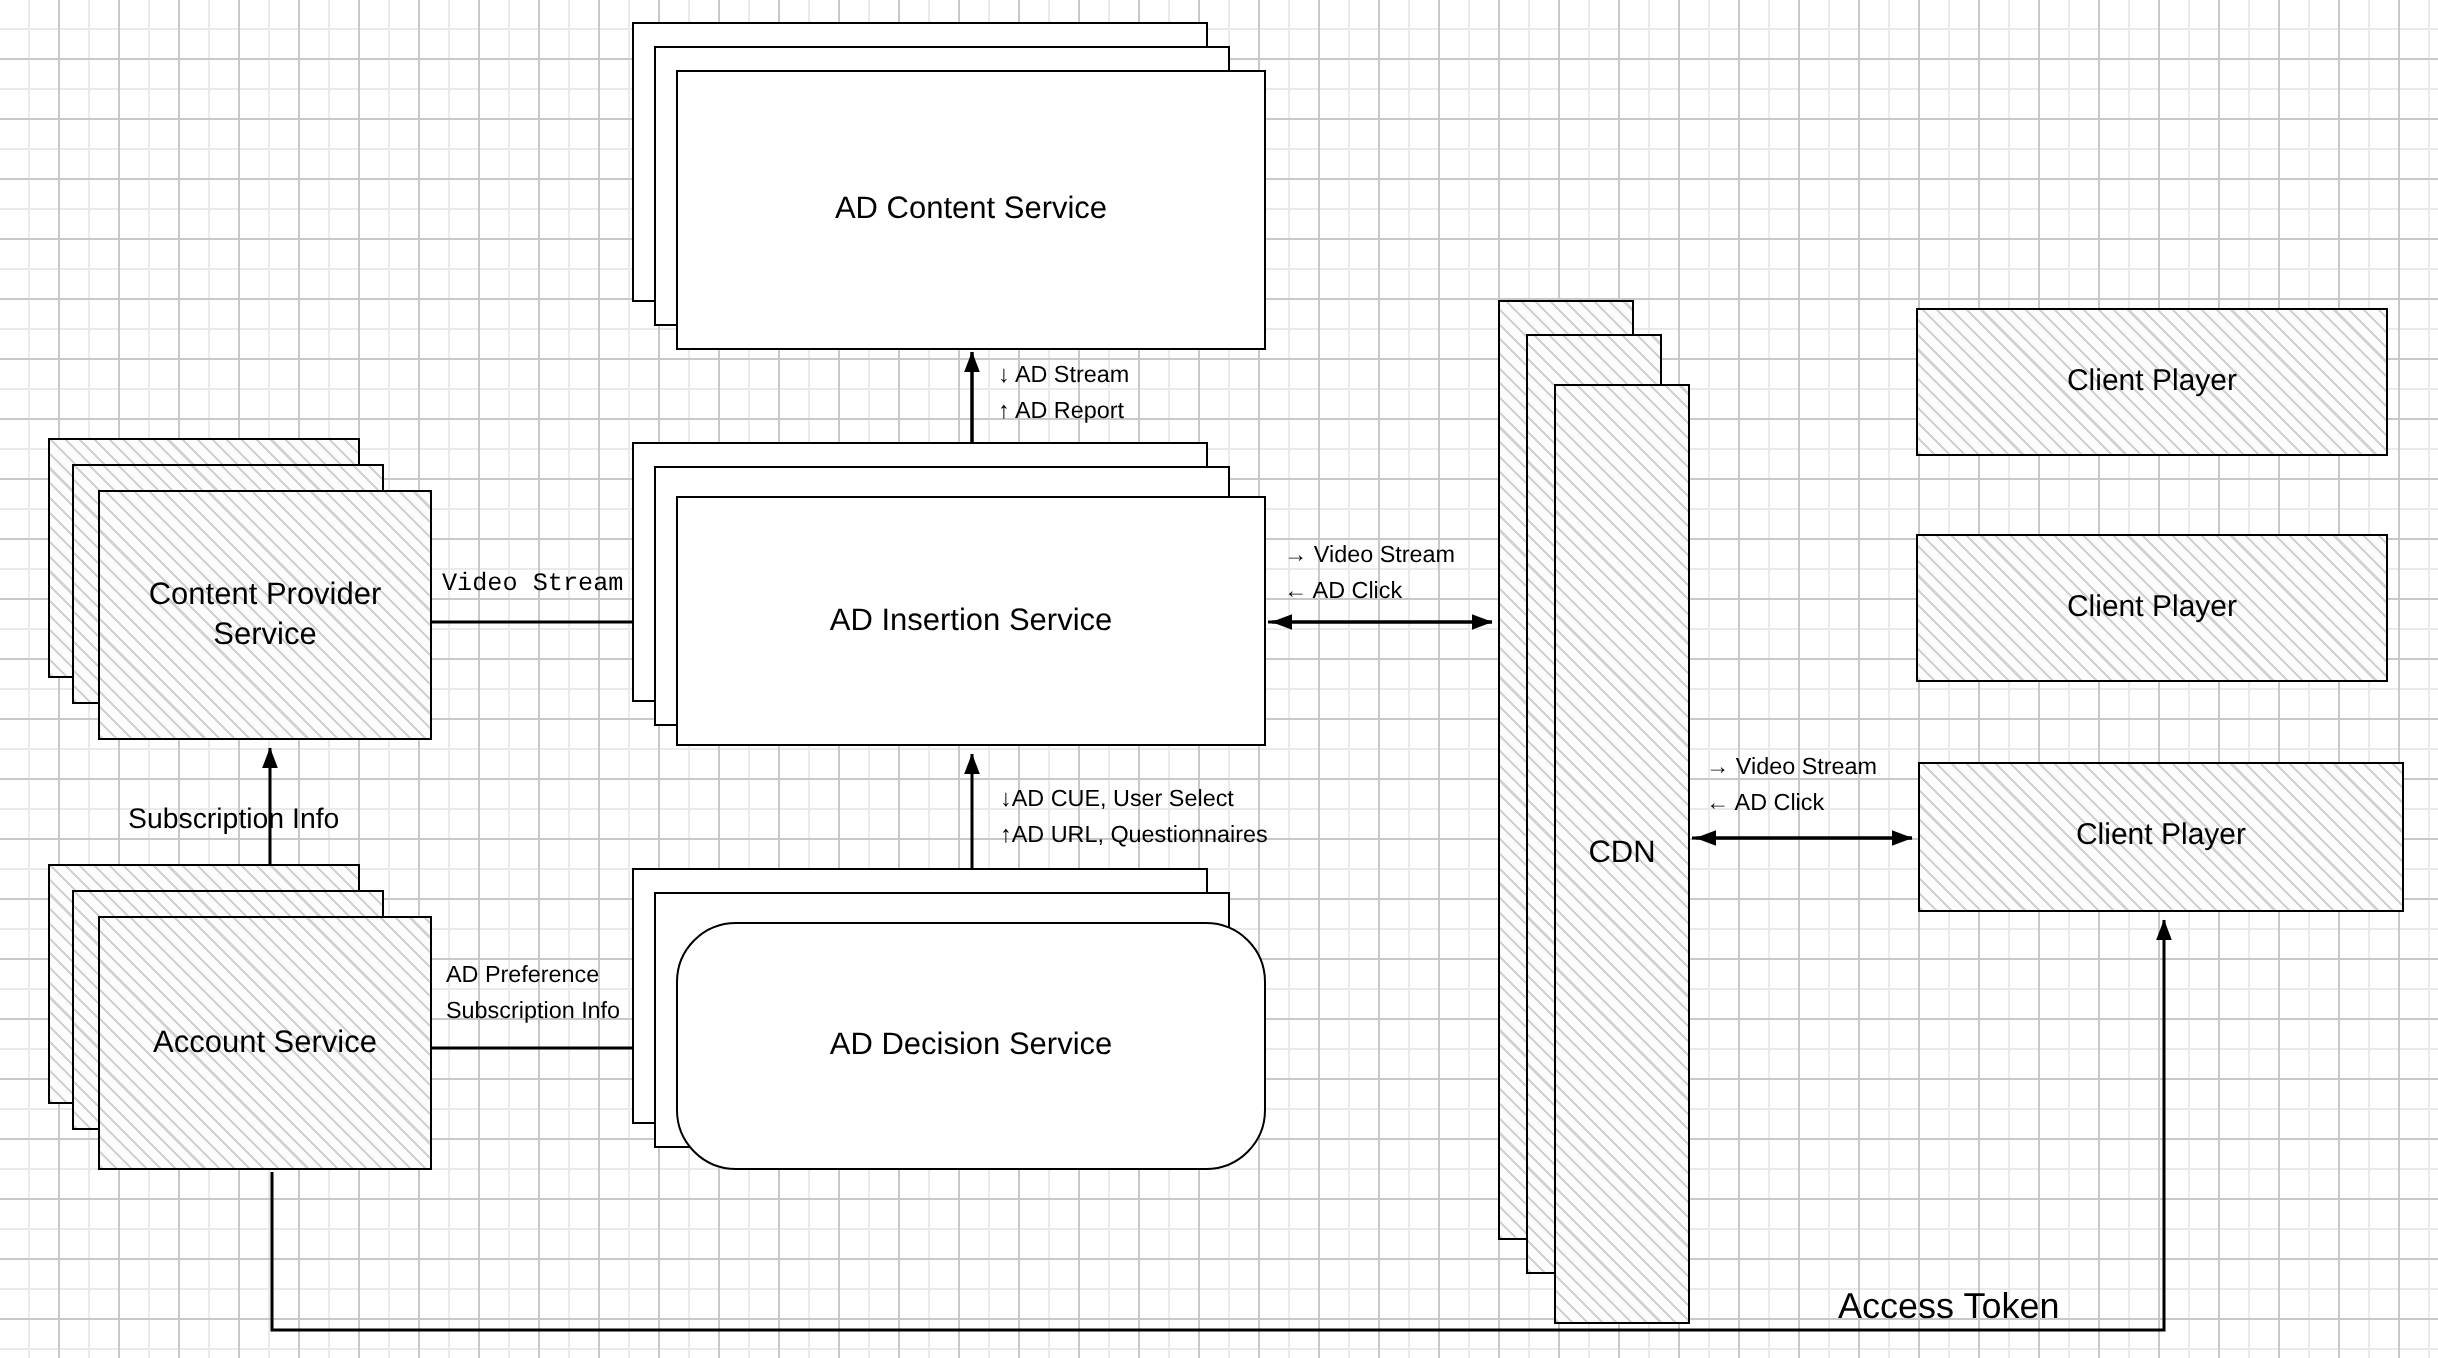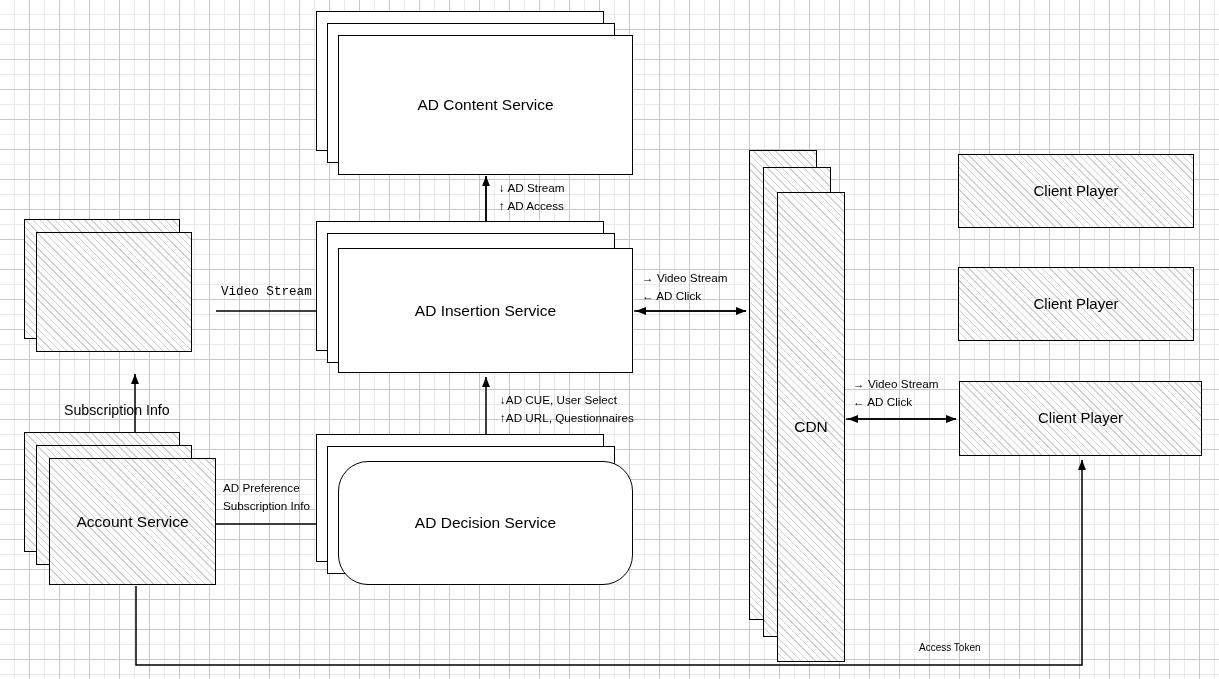--- a/index.html
+++ b/index.html
@@ -41,21 +41,21 @@
   .node-title-sm{font-size:15px;}
   .cdn-lbl{font-size:15.5px;}
 
   
   .elabel{
     position:absolute;z-index:6;background:transparent;
     font-size:11.7px;line-height:1.38;white-space:pre;color:#000;
   }
   .elabel.big{font-size:14.2px;}
   .elabel.mid{font-size:12.6px;font-family:Liberation Mono, monospace;}
-  .elabel.tok{font-size:10px;}
+  .elabel.tok{font-size:18px;}
 </style>
 </head>
 <body>
 
 <div id="canvas">
 
   <div class="node ghost" style="left:316px;top:11px;width:288px;height:140px;"></div>
   <div class="node ghost" style="left:327px;top:23px;width:288px;height:140px;"></div>
   <div class="node front node-title" style="left:338px;top:35px;width:295px;height:140px;">
     <span class="lbl">AD Content Service</span>
@@ -68,20 +68,24 @@
   </div>
 
   <div class="node ghost" style="left:316px;top:434px;width:288px;height:128px;"></div>
   <div class="node ghost" style="left:327px;top:446px;width:288px;height:128px;"></div>
   <div class="node front node-title" style="left:338px;top:461px;width:295px;height:124px;border-radius:30px;">
     <span class="lbl">AD Decision Service</span>
   </div>
 
   <div class="node ghost hatch" style="left:24px;top:219px;width:156px;height:120px;"></div>
   <div class="node ghost hatch" style="left:36px;top:232px;width:156px;height:120px;"></div>
+  <div class="node front hatch node-title" style="left:49px;top:245px;width:167px;height:125px;flex-direction:column;">
+    <span class="lbl">Content Provider</span>
+    <span class="lbl">Service</span>
+  </div>
 
   <div class="node ghost hatch" style="left:24px;top:432px;width:156px;height:120px;"></div>
   <div class="node ghost hatch" style="left:36px;top:445px;width:156px;height:120px;"></div>
   <div class="node front hatch node-title" style="left:49px;top:458px;width:167px;height:127px;">
     <span class="lbl">Account Service</span>
   </div>
 
   <div class="node ghost hatch" style="left:749px;top:150px;width:68px;height:470px;"></div>
   <div class="node ghost hatch" style="left:763px;top:167px;width:68px;height:470px;"></div>
   <div class="node front hatch cdn-lbl" style="left:777px;top:192px;width:68px;height:470px;">
@@ -126,21 +130,21 @@
       <line x1="846" y1="419" x2="956" y2="419" marker-end="url(#ah)"></line>
       <line x1="956" y1="419" x2="848" y2="419" marker-end="url(#ah)"></line>
 
       <path d="M136,586 L136,665 L1082,665 L1082,460" marker-end="url(#ah)"></path>
     </g>
   </svg>
 
   <div class="elabel mid" style="left:221px;top:284px;"><span>Video Stream</span></div>
 
   <div class="elabel" style="left:499px;top:180px;"><span>↓ AD Stream</span></div>
-  <div class="elabel" style="left:499px;top:198px;"><span>↑ AD Access</span></div>
+  <div class="elabel" style="left:499px;top:198px;"><span>↑ AD Report</span></div>
 
   <div class="elabel" style="left:642px;top:270px;"><span>→ Video Stream</span></div>
   <div class="elabel" style="left:642px;top:288px;"><span>← AD Click</span></div>
 
   <div class="elabel" style="left:500px;top:392px;"><span>↓AD CUE, User Select</span></div>
   <div class="elabel" style="left:500px;top:410px;"><span>↑AD URL, Questionnaires</span></div>
 
   <div class="elabel big" style="left:64px;top:401px;"><span>Subscription Info</span></div>
 
   <div class="elabel" style="left:223px;top:480px;"><span>AD Preference</span></div>

